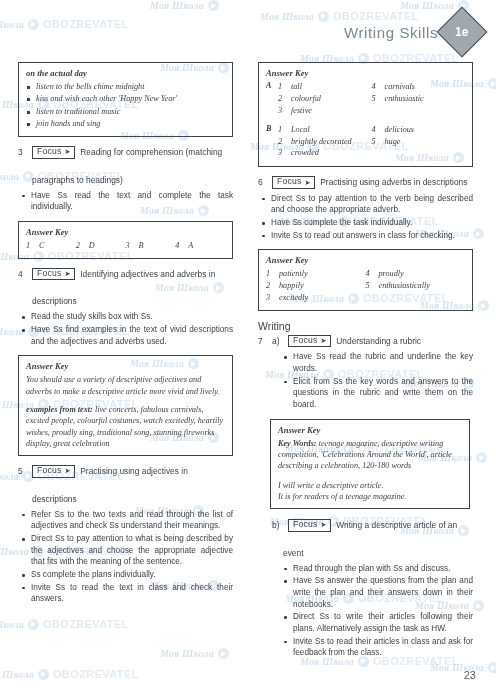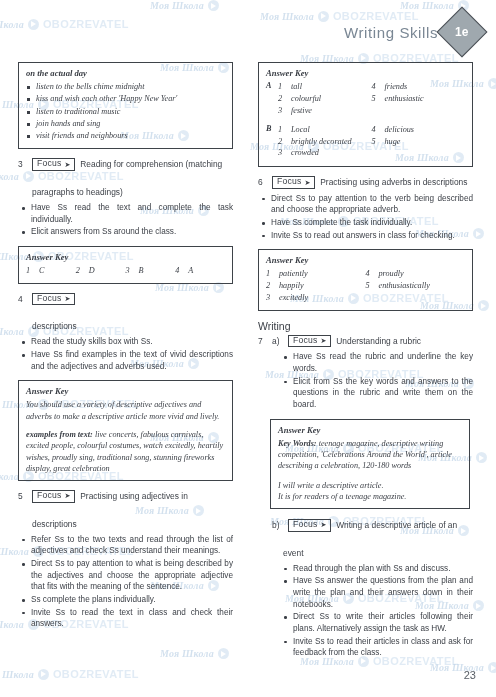--- a/index.html
+++ b/index.html
@@ -396,37 +396,35 @@
 
   <div class="col col-left">
 
     <div class="box">
       <div class="box-title">on the actual day</div>
       <ul class="tickbox">
         <li>listen to the bells chime midnight</li>
         <li>kiss and wish each other 'Happy New Year'</li>
         <li>listen to traditional music</li>
         <li>join hands and sing</li>
-        <li>visit friends and neighbours</li>
       </ul>
     </div>
 
     <div class="task">
       <div class="task-head">
         <div class="task-num">3</div>
         <div class="focus-chip">
           <span class="ftext">Focus</span>
           <span class="farrow">➤</span>
         </div>
         <div class="task-label">Reading for comprehension (matching</div>
       </div>
       <div class="task-label-cont">paragraphs to headings)</div>
       <ul class="steps">
         <li>Have Ss read the text and complete the task individually.</li>
-        <li>Elicit answers from Ss around the class.</li>
       </ul>
     </div>
 
     <div class="box">
       <div class="box-title">Answer Key</div>
       <div class="ak-inline">
         <div class="ak-item">
           <span class="ak-num">1</span>
           <span>C</span>
         </div>
@@ -445,20 +443,21 @@
       </div>
     </div>
 
     <div class="task">
       <div class="task-head">
         <div class="task-num">4</div>
         <div class="focus-chip">
           <span class="ftext">Focus</span>
           <span class="farrow">➤</span>
         </div>
+        <div class="task-label">Identifying adjectives and adverbs in</div>
       </div>
       <div class="task-label-cont">descriptions</div>
       <ul class="steps">
         <li>Read the study skills box with Ss.</li>
         <li>Have Ss find examples in the text of vivid descriptions and the adjectives and adverbs used.</li>
       </ul>
     </div>
 
     <div class="box">
       <div class="box-title">Answer Key</div>
@@ -507,21 +506,21 @@
               <span>colourful</span>
             </div>
             <div class="ak-item">
               <span class="ak-num">3</span>
               <span>festive</span>
             </div>
           </div>
           <div class="ak-col">
             <div class="ak-item">
               <span class="ak-num">4</span>
-              <span>friends</span>
+              <span>carnivals</span>
             </div>
             <div class="ak-item">
               <span class="ak-num">5</span>
               <span>enthusiastic</span>
             </div>
           </div>
         </div>
       </div>
 
       <div class="ak-gap"></div>

